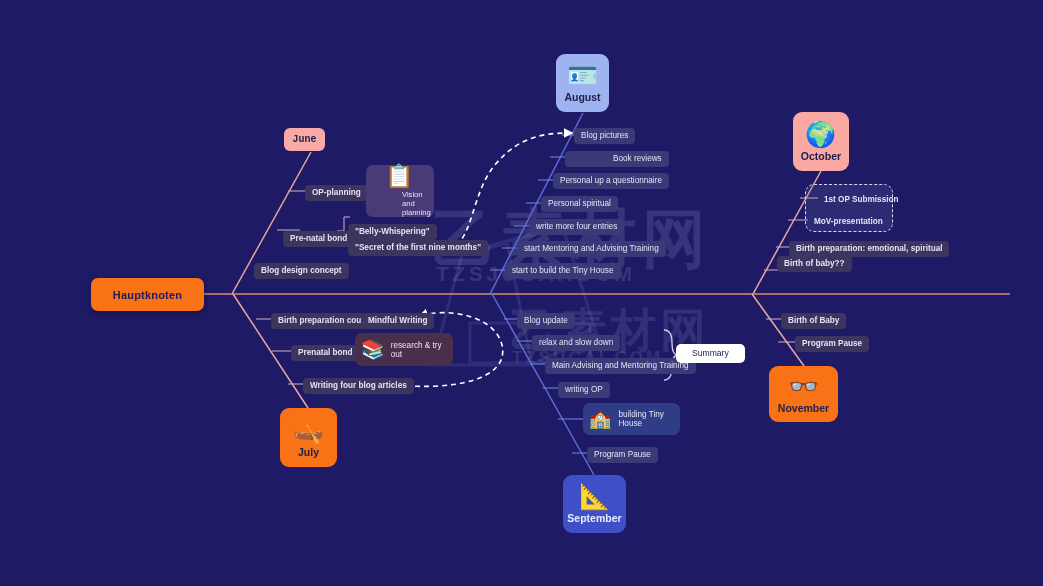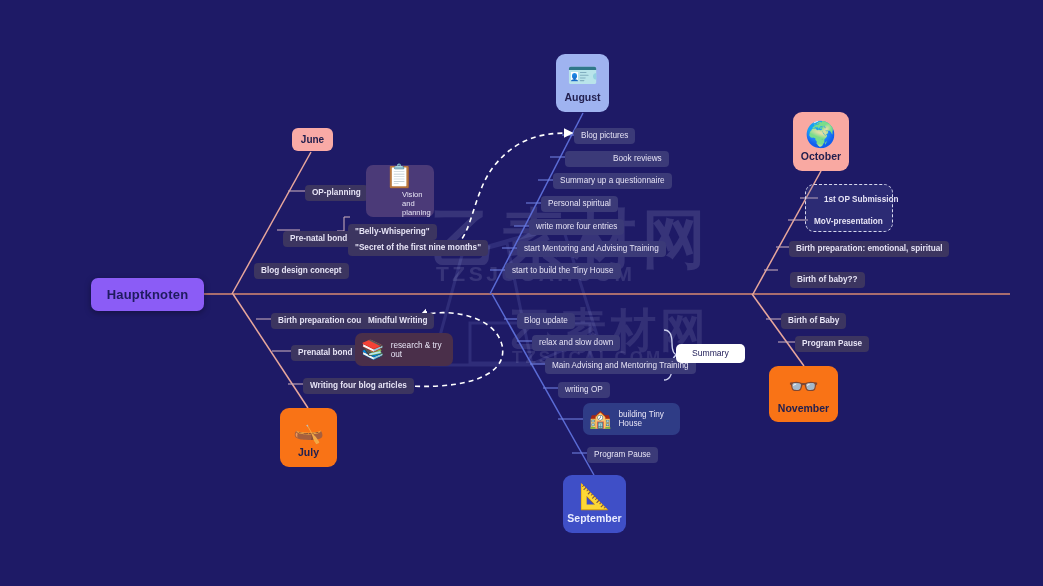--- a/index.html
+++ b/index.html
@@ -35,41 +35,41 @@
   }
   .wm-cn2 { left: 510px; top: 300px; font-size: 46px; font-weight: 700; color: rgba(225,230,255,0.11); letter-spacing: 4px; font-family:"DejaVu Sans",sans-serif;}
   .wm-url2 { left: 512px; top: 348px; font-size: 17px; font-weight: 600; color: rgba(225,230,255,0.11); letter-spacing: 3px; }
   .wm-logo { left: 412px; top: 215px; opacity: .12; }
 
   
   .root-node {
     position: absolute;
     left: 91px; top: 278px;
     width: 113px; height: 33px;
-    background: #8b5cf6;
+    background: #f97316;
     border-radius: 7px;
     display: flex; align-items: center; justify-content: center;
     color: #1f1b5e;
-    font-size: 13px; font-weight: 700;
+    font-size: 11px; font-weight: 700;
     letter-spacing: .2px;
     box-shadow: 0 2px 6px rgba(0,0,0,.35);
   }
 
   
   .month {
     position: absolute;
     border-radius: 9px;
     display: flex; flex-direction: column;
     align-items: center; justify-content: center;
     color: #23204f;
     font-size: 10.5px; font-weight: 700;
   }
   .month .m-ico { font-size: 25px; line-height: 1; margin-bottom: 3px; }
 
-  .m-june     { left: 292px; top: 128px; width: 41px; height: 23px; background: #f9aaa6; border-radius: 6px; font-size: 10px;}
+  .m-june     { left: 284px; top: 128px; width: 41px; height: 23px; background: #f9aaa6; border-radius: 6px; font-size: 10px; font-family: Liberation Mono, monospace;}
   .m-july     { left: 280px; top: 408px; width: 57px; height: 59px; background: #f97316; }
   .m-august   { left: 556px; top: 54px;  width: 53px; height: 58px; background: #9fb3f0; }
   .m-september{ left: 563px; top: 475px; width: 63px; height: 58px; background: #3f4fc7; color:#e9ecff; }
   .m-october  { left: 793px; top: 112px; width: 56px; height: 59px; background: #f9a9a2; }
   .m-november { left: 769px; top: 366px; width: 69px; height: 56px; background: #f97316; }
 
   
   .pill {
     position: absolute;
     background: #443a63;
@@ -258,31 +258,31 @@
   <div class="pill pl-dk" style="left:348px; top:224px;">"Belly-Whispering"</div>
   <div class="pill pl-dk" style="left:348px; top:240px;">"Secret of the first nine months"</div>
 
   <div class="card card-vision">
     <span class="c-ico">📋</span>
     <span class="c-lbl">Vision and planning</span>
   </div>
 
   <div class="pill pl-blue" style="left:574px; top:128px;">Blog pictures</div>
   <div class="pill pl-blue" style="left:565px; top:151px;padding-left:48px;">Book reviews</div>
-  <div class="pill pl-blue" style="left:553px; top:173px;">Summary up a questionnaire</div>
+  <div class="pill pl-blue" style="left:553px; top:173px;">Personal up a questionnaire</div>
   <div class="pill pl-blue" style="left:541px; top:196px;">Personal spiritual</div>
   <div class="pill pl-blue" style="left:529px; top:219px;">write more four entries</div>
   <div class="pill pl-blue" style="left:517px; top:241px;">start Mentoring and Advising Training</div>
   <div class="pill pl-blue" style="left:505px; top:263px;">start to build the Tiny House</div>
 
   <div class="dash-group"></div>
   <div class="pill pl-dk" style="left:817px; top:192px; background:transparent;">1st OP Submission</div>
   <div class="pill pl-dk" style="left:807px; top:214px; background:transparent;">MoV-presentation</div>
   <div class="pill pl-dk" style="left:789px; top:241px;">Birth preparation: emotional, spiritual</div>
-  <div class="pill pl-dk" style="left:777px; top:272px;margin-left:13px;">Birth of baby??</div>
+  <div class="pill pl-dk" style="left:777px; top:256px;">Birth of baby??</div>
 
   <div class="pill pl-dk" style="left:271px; top:313px;">Birth preparation course</div>
   <div class="pill pl-dk" style="left:291px; top:345px;">Prenatal bond</div>
   <div class="pill pl-dk" style="left:303px; top:378px;">Writing four blog articles</div>
   <div class="pill pl-dk" style="left:361px; top:313px;">Mindful Writing</div>
 
   <div class="card card-research">
     <span class="c-ico">📚</span>
     <span class="c-lbl">research &amp; try out</span>
   </div>

